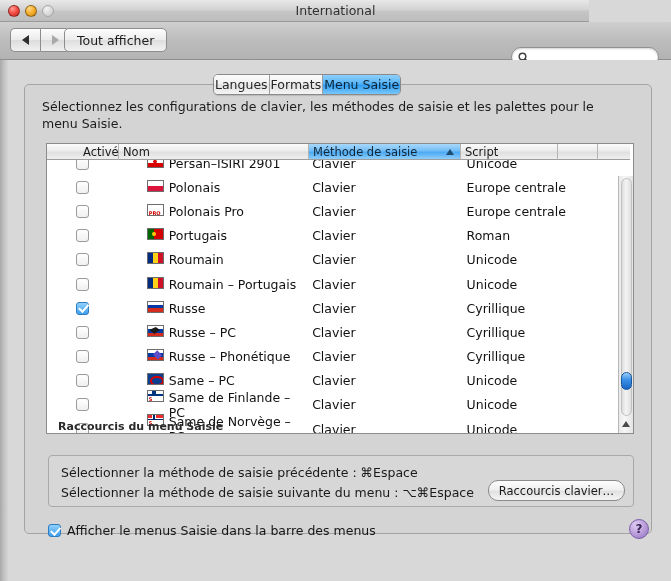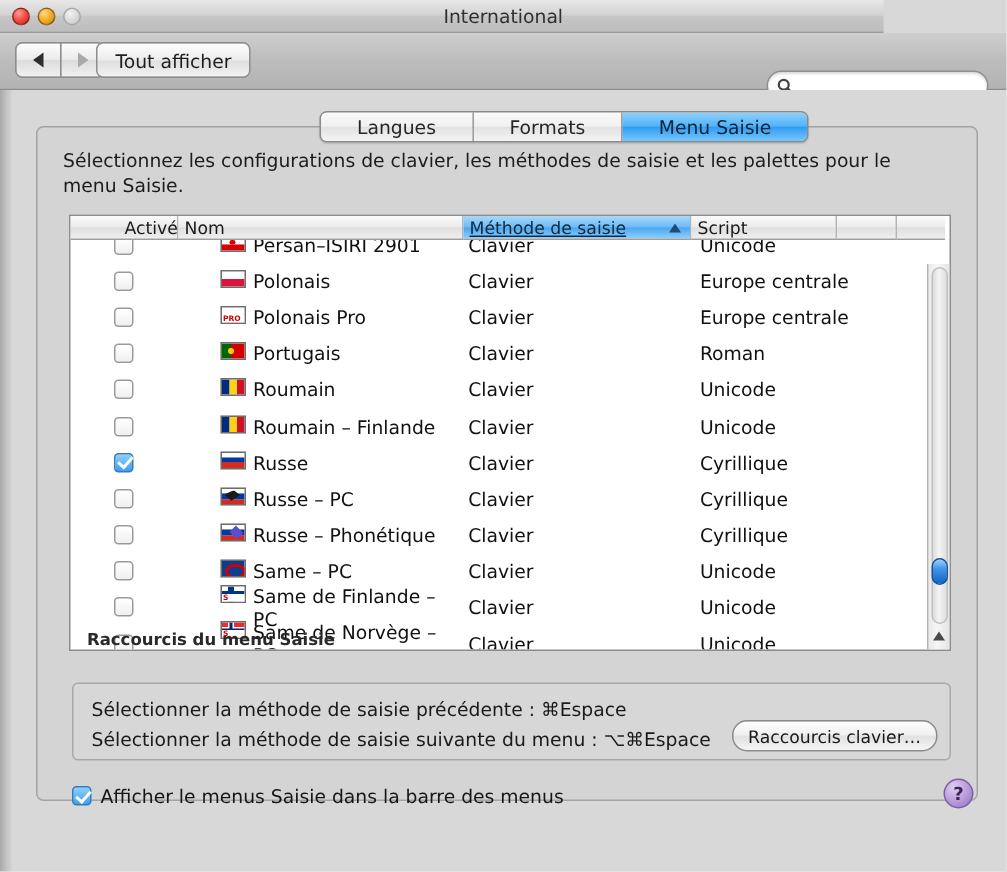--- a/index.html
+++ b/index.html
@@ -112,21 +112,21 @@
     position: absolute; left: 213px; top: 74px;
     height: 21px; display: flex;
     border: 1px solid #8a8a8a;
     border-radius: 5px;
     overflow: hidden;
     box-sizing: border-box;
     z-index: 5;
     box-shadow: 0 1px 1px rgba(0,0,0,.13);
   }
   .tab {
-    padding: 0 24px; height: 19px;
+    padding: 0 1px; height: 19px;
     display: flex; align-items: center; justify-content: center;
     font-size: 12.5px; color: #262626;
     background: linear-gradient(to bottom, #fbfbfb 0%, #f0f0f0 48%, #e2e2e2 52%, #f4f4f4 100%);
     border-right: 1px solid #9d9d9d;
     box-sizing: border-box;
   }
   .tab:last-child { border-right: none; }
   .tab.active {
     background: linear-gradient(to bottom, #8fd0fb 0%, #53b2f7 48%, #2f9df3 52%, #79c7fb 100%);
     color: #0c2436;
@@ -173,21 +173,21 @@
   }
   .sortarrow {
     position: absolute; right: 6px; top: 5px;
     width: 0; height: 0;
     border-left: 4px solid transparent;
     border-right: 4px solid transparent;
     border-bottom: 6px solid #1e4d73;
   }
   .col-enabled { width: 72px; padding-left: 36px; }
   .col-name    { width: 190px; }
-  .col-method  { width: 152px; text-decoration: underline; }
+  .col-method  { width: 152px; }
   .col-script  { width: 97px; }
   .col-x1      { width: 40px; }
   .col-x2      { width: 32px; border-right: none; }
 
   .tbody {
     position: relative;
     height: 273px;
     overflow: hidden;
   }
   .rows { position: absolute; left: 0; top: -9px; width: 100%; }
@@ -453,21 +453,21 @@
           <div class="row">
             <div class="cell c-enabled">
               <span class="cbox"></span>
             </div>
             <div class="cell c-name">
               <span class="flag">
                 <span style="top:0;left:0;width:33%;height:100%;background:#002b7f"></span>
                 <span style="top:0;left:33%;width:34%;height:100%;background:#fcd116"></span>
                 <span style="top:0;left:67%;width:33%;height:100%;background:#ce1126"></span>
               </span>
-              <span>Roumain – Finlande</span>
+              <span>Roumain – Portugais</span>
             </div>
             <div class="cell c-method">Clavier</div>
             <div class="cell c-script">Unicode</div>
           </div>
           <div class="row">
             <div class="cell c-enabled">
               <span class="cbox on"></span>
             </div>
             <div class="cell c-name">
               <span class="flag">

